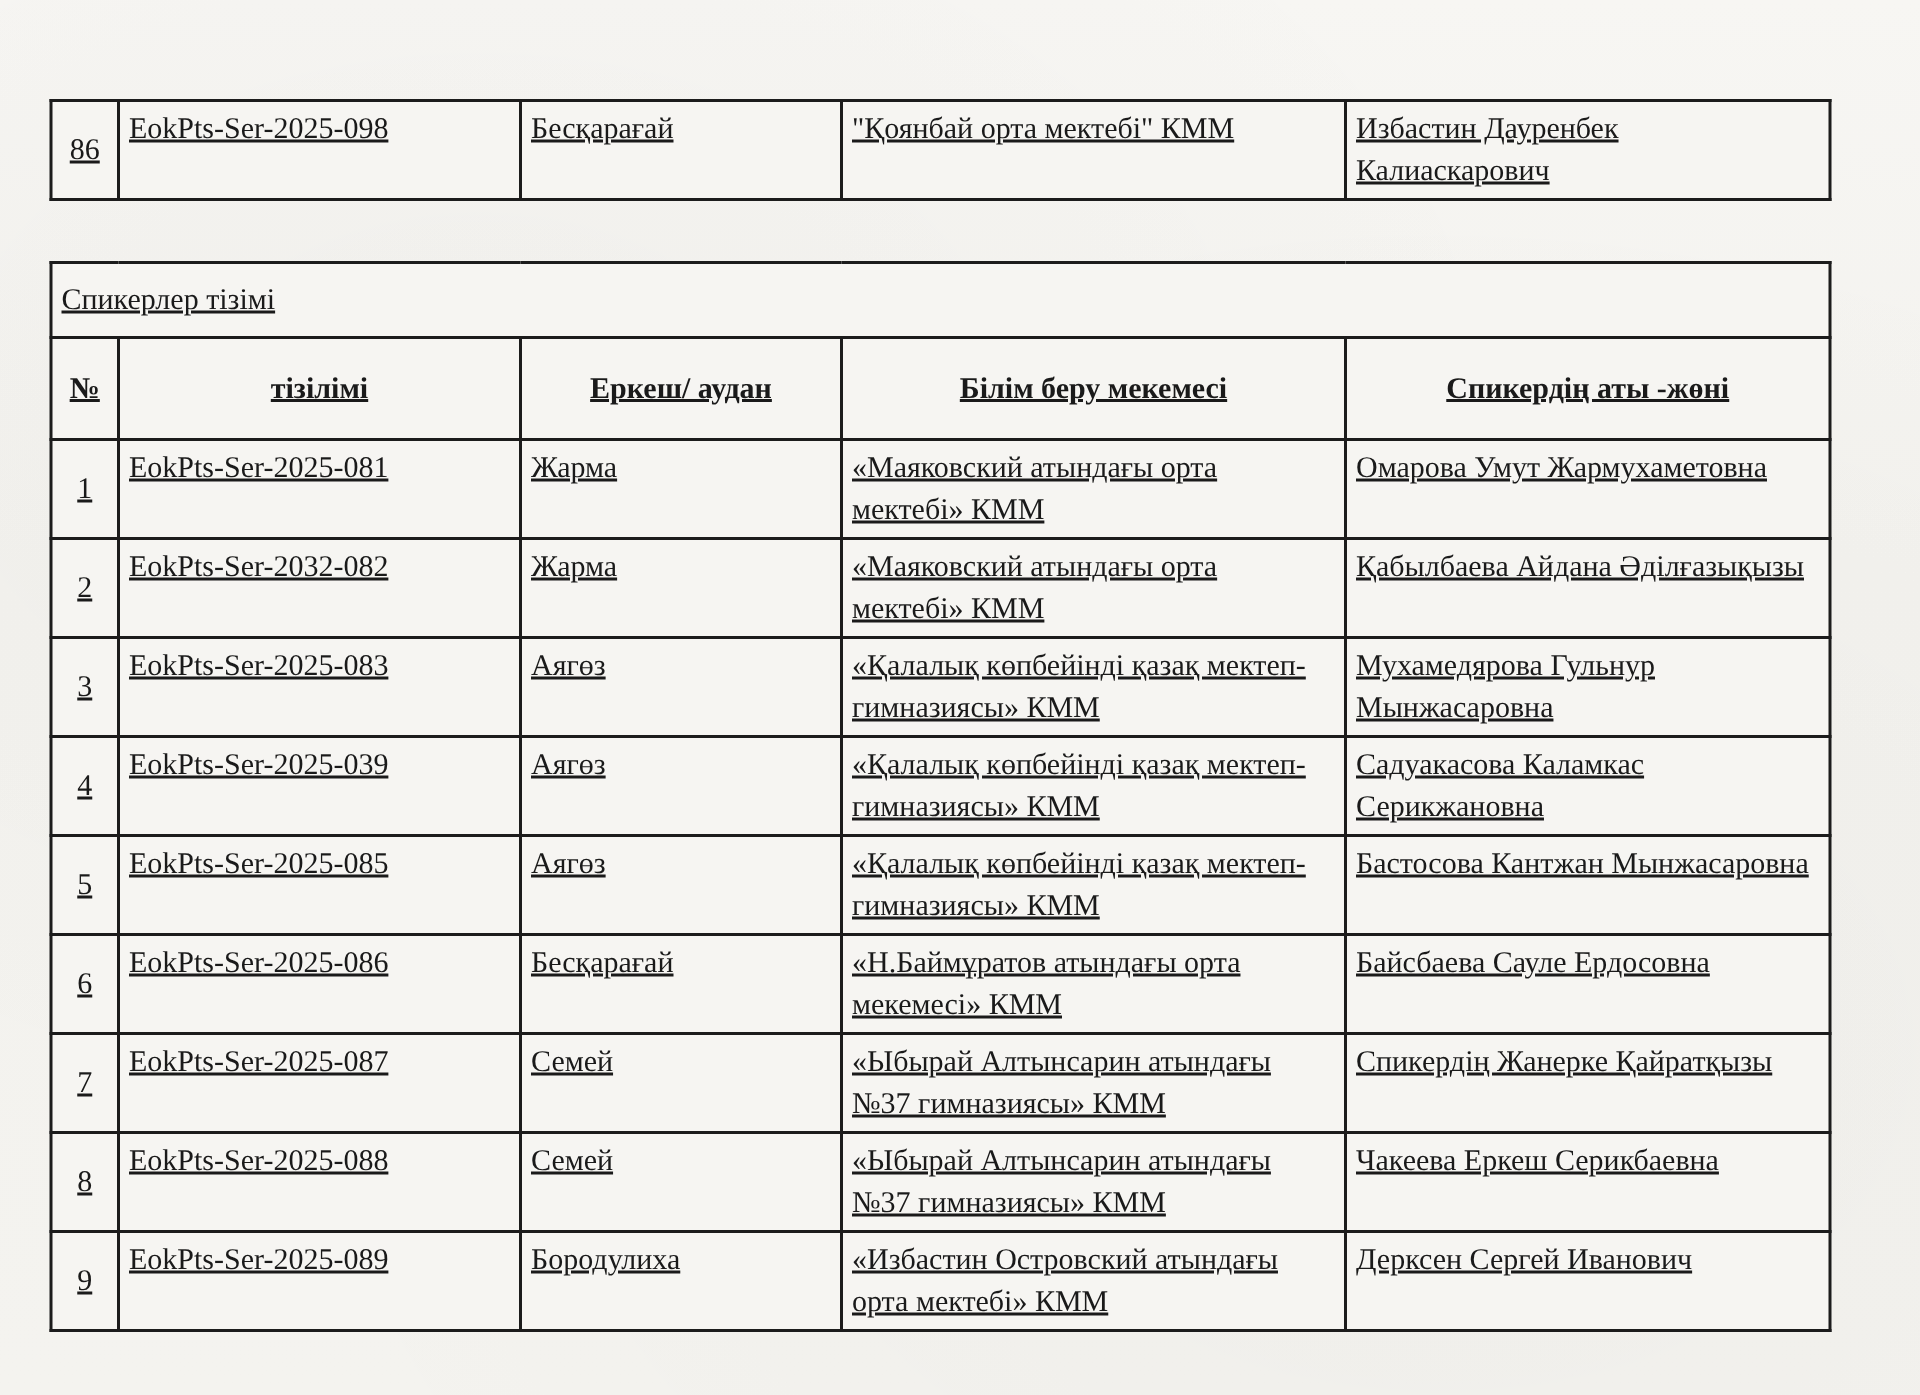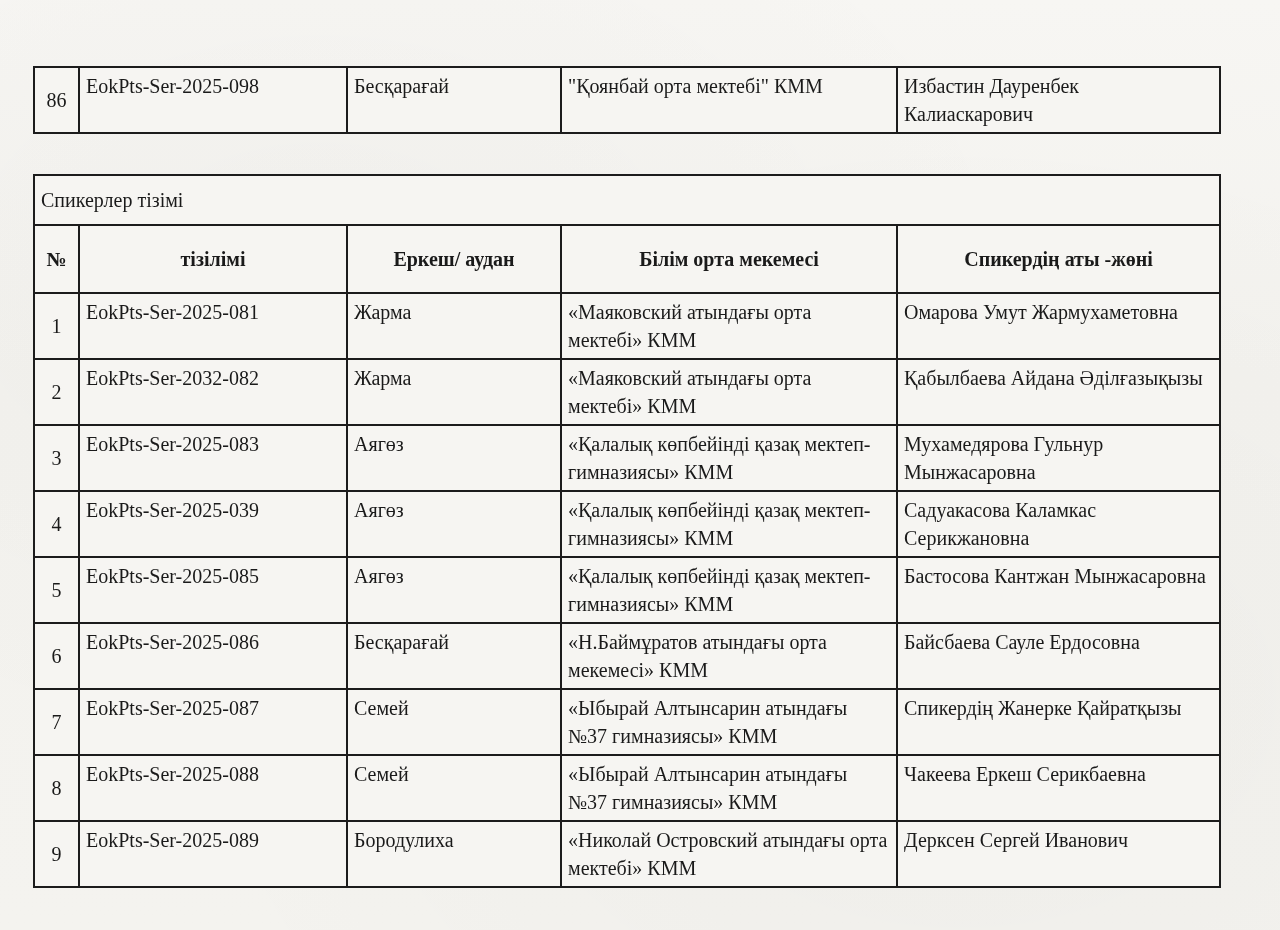--- a/index.html
+++ b/index.html
@@ -22,20 +22,21 @@
       radial-gradient(ellipse at 75% 75%, rgba(0,0,0,0.025), transparent 60%),
       linear-gradient(180deg, #f7f6f3 0%, #f3f2ee 40%, #f4f3ef 100%);
   }
   table.doc-table {
     position: absolute;
     border-collapse: collapse;
     table-layout: fixed;
     width: 1186px;
     left: 33px;
     background: #f6f5f2;
+    text-decoration: underline;
   }
   table.doc-table td, table.doc-table th {
     border: 2px solid #1c1c1c;
     padding: 4px 6px;
     vertical-align: top;
     font-size: 20px;
     line-height: 28px;
     font-weight: normal;
     text-align: left;
     overflow: hidden;
@@ -106,21 +107,21 @@
         <col class="col-spk">
     </colgroup>
     <tbody>
       <tr>
         <td class="title-cell" colspan="5">Спикерлер тізімі</td>
       </tr>
       <tr class="header-row">
         <th>№</th>
         <th>тізілімі</th>
         <th>Еркеш/ аудан</th>
-        <th>Білім орта мекемесі</th>
+        <th>Білім беру мекемесі</th>
         <th>Спикердің аты -жөні</th>
       </tr>
     </tbody>
     <tbody>
   <tr class="body-row">
     <td class="c-num">1</td>
     <td>EokPts-Ser-2025-081</td>
     <td>Жарма</td>
     <td>«Маяковский атындағы орта мектебі» КММ</td>
     <td>Омарова Умут Жармухаметовна</td>
@@ -179,19 +180,19 @@
     <td>EokPts-Ser-2025-088</td>
     <td>Семей</td>
     <td>«Ыбырай Алтынсарин атындағы №37 гимназиясы» КММ</td>
     <td>Чакеева Еркеш Серикбаевна</td>
   </tr>
 
   <tr class="body-row">
     <td class="c-num">9</td>
     <td>EokPts-Ser-2025-089</td>
     <td>Бородулиха</td>
-    <td>«Николай Островский атындағы орта мектебі» КММ</td>
+    <td>«Избастин Островский атындағы орта мектебі» КММ</td>
     <td>Дерксен Сергей Иванович</td>
   </tr>
 </tbody>
   </table>
 
 </div>
 
 </body></html>

